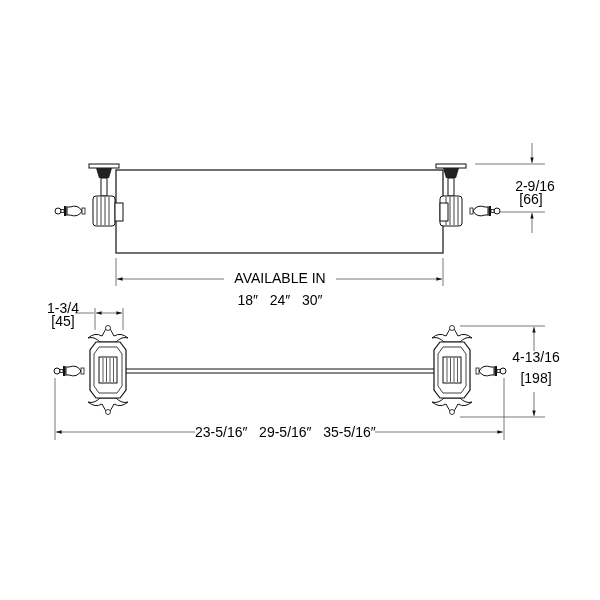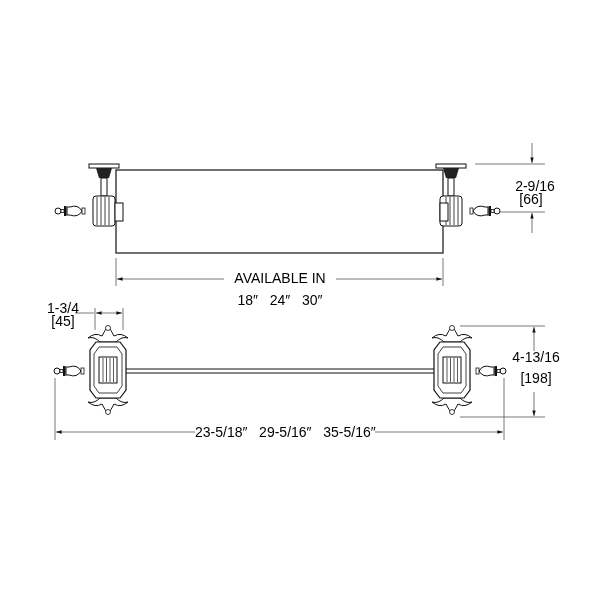--- a/index.html
+++ b/index.html
@@ -111,13 +111,13 @@
 
 <div class="lbl" style="left:510px; top:180px; width:50px;">2-9/16</div>
 <div class="lbl" style="left:506px; top:193px; width:50px;">[66]</div>
 
 <div class="lbl" style="left:43px; top:302px; width:40px; background:transparent;">1-3/4</div>
 <div class="lbl" style="left:43px; top:315px; width:40px; background:transparent;">[45]</div>
 
 <div class="lbl" style="left:511px; top:351px; width:50px;">4-13/16</div>
 <div class="lbl" style="left:511px; top:372px; width:50px;">[198]</div>
 
-<div class="lbl" style="left:195px; top:426px; width:180px; white-space:pre;">23-5/18″   29-5/16″   35-5/16″</div>
+<div class="lbl" style="left:195px; top:426px; width:180px; white-space:pre;">23-5/16″   29-5/16″   35-5/16″</div>
 
 </body></html>

